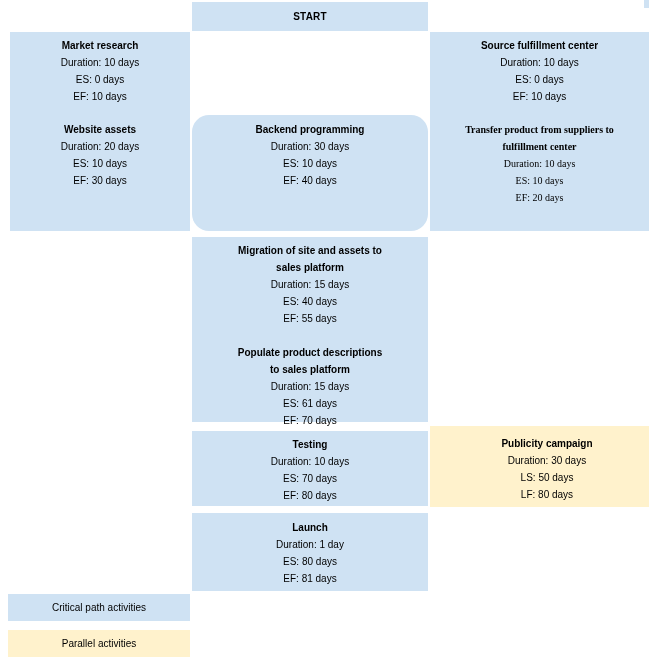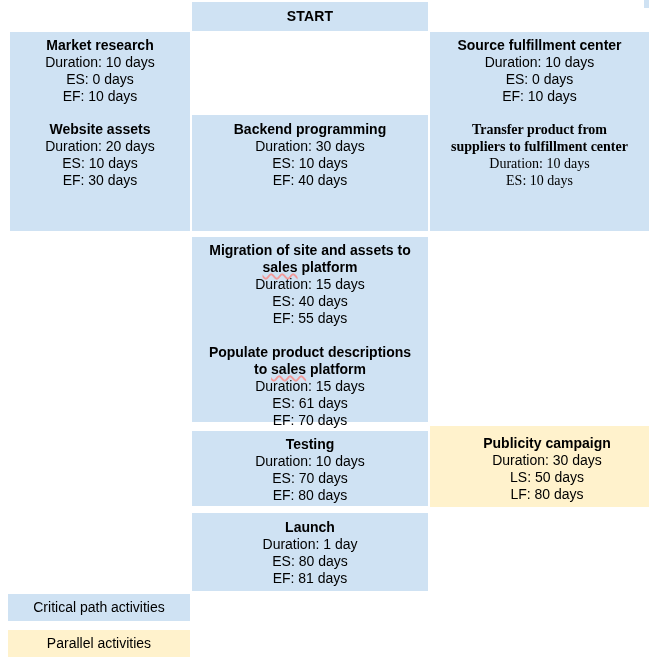--- a/index.html
+++ b/index.html
@@ -7,37 +7,36 @@
   body {
     font-family: "Liberation Sans", "DejaVu Sans", sans-serif;
     color: #000000;
     width: 649px; height: 659px;
     position: relative;
     overflow: hidden;
   }
   .canvas { position: absolute; inset: 0; width: 649px; height: 659px; }
   .box {
     position: absolute;
-    font-size: 14px;
+    font-size: 10px;
     line-height: 17px;
     text-align: center;
   }
   .blue   { background: #cfe2f3; }
   .yellow { background: #fff2cc; }
   .title  { font-weight: bold; }
   .start-box {
     display: flex; align-items: center; justify-content: center;
     font-weight: bold; letter-spacing: 0.2px;
   }
   .entry { padding-top: 5px; }
   .entry.pad9 { padding-top: 9px; padding-left: 15px; }
   .entry.gap { margin-top: 17px; padding-top: 0; }
   .legend-box { line-height: 27px; }
   .misspell {
-    text-decoration: underline;
     text-decoration-style: wavy;
     text-decoration-color: #f29b9b;
     text-decoration-thickness: 2px;
     text-underline-offset: 1px;
   }
 </style>
 </head>
 <body>
 
 <div class="canvas">
@@ -59,21 +58,21 @@
 
   <div class="box blue" style="left:10px; top:115px; width:180px; height:116px;">
     <div class="entry" style="padding-top:6px;">
       <div class="title">Website assets</div>
       <div>Duration: 20 days</div>
       <div>ES: 10 days</div>
       <div>EF: 30 days</div>
     </div>
   </div>
 
-  <div class="box blue" style="left:192px; top:115px; width:236px; height:116px;">
+  <div class="box blue" style="left:192px; top:115px; width:236px; height:116px;border-radius:17px;">
     <div class="entry" style="padding-top:6px;">
       <div class="title">Backend programming</div>
       <div>Duration: 30 days</div>
       <div>ES: 10 days</div>
       <div>EF: 40 days</div>
     </div>
   </div>
 
   <div class="box blue" style="left:430px; top:32px; width:219px; height:83px;">
     <div class="entry">
@@ -82,20 +81,21 @@
       <div>ES: 0 days</div>
       <div>EF: 10 days</div>
     </div>
   </div>
 
   <div class="box blue" style="left:430px; top:115px; width:219px; height:116px;font-family:Liberation Serif, serif;">
     <div class="entry" style="padding-top:6px; padding-left:14px; padding-right:14px;">
       <div class="title">Transfer product from suppliers to fulfillment center</div>
       <div>Duration: 10 days</div>
       <div>ES: 10 days</div>
+      <div>EF: 20 days</div>
     </div>
   </div>
 
   <div class="box blue" style="left:192px; top:237px; width:236px; height:185px;">
     <div class="entry">
       <div class="title">
         <span>Migration of site and assets to</span><br>
         <span></span><span class="misspell">sales</span><span> platform</span>
       </div>
       <div>Duration: 15 days</div>

